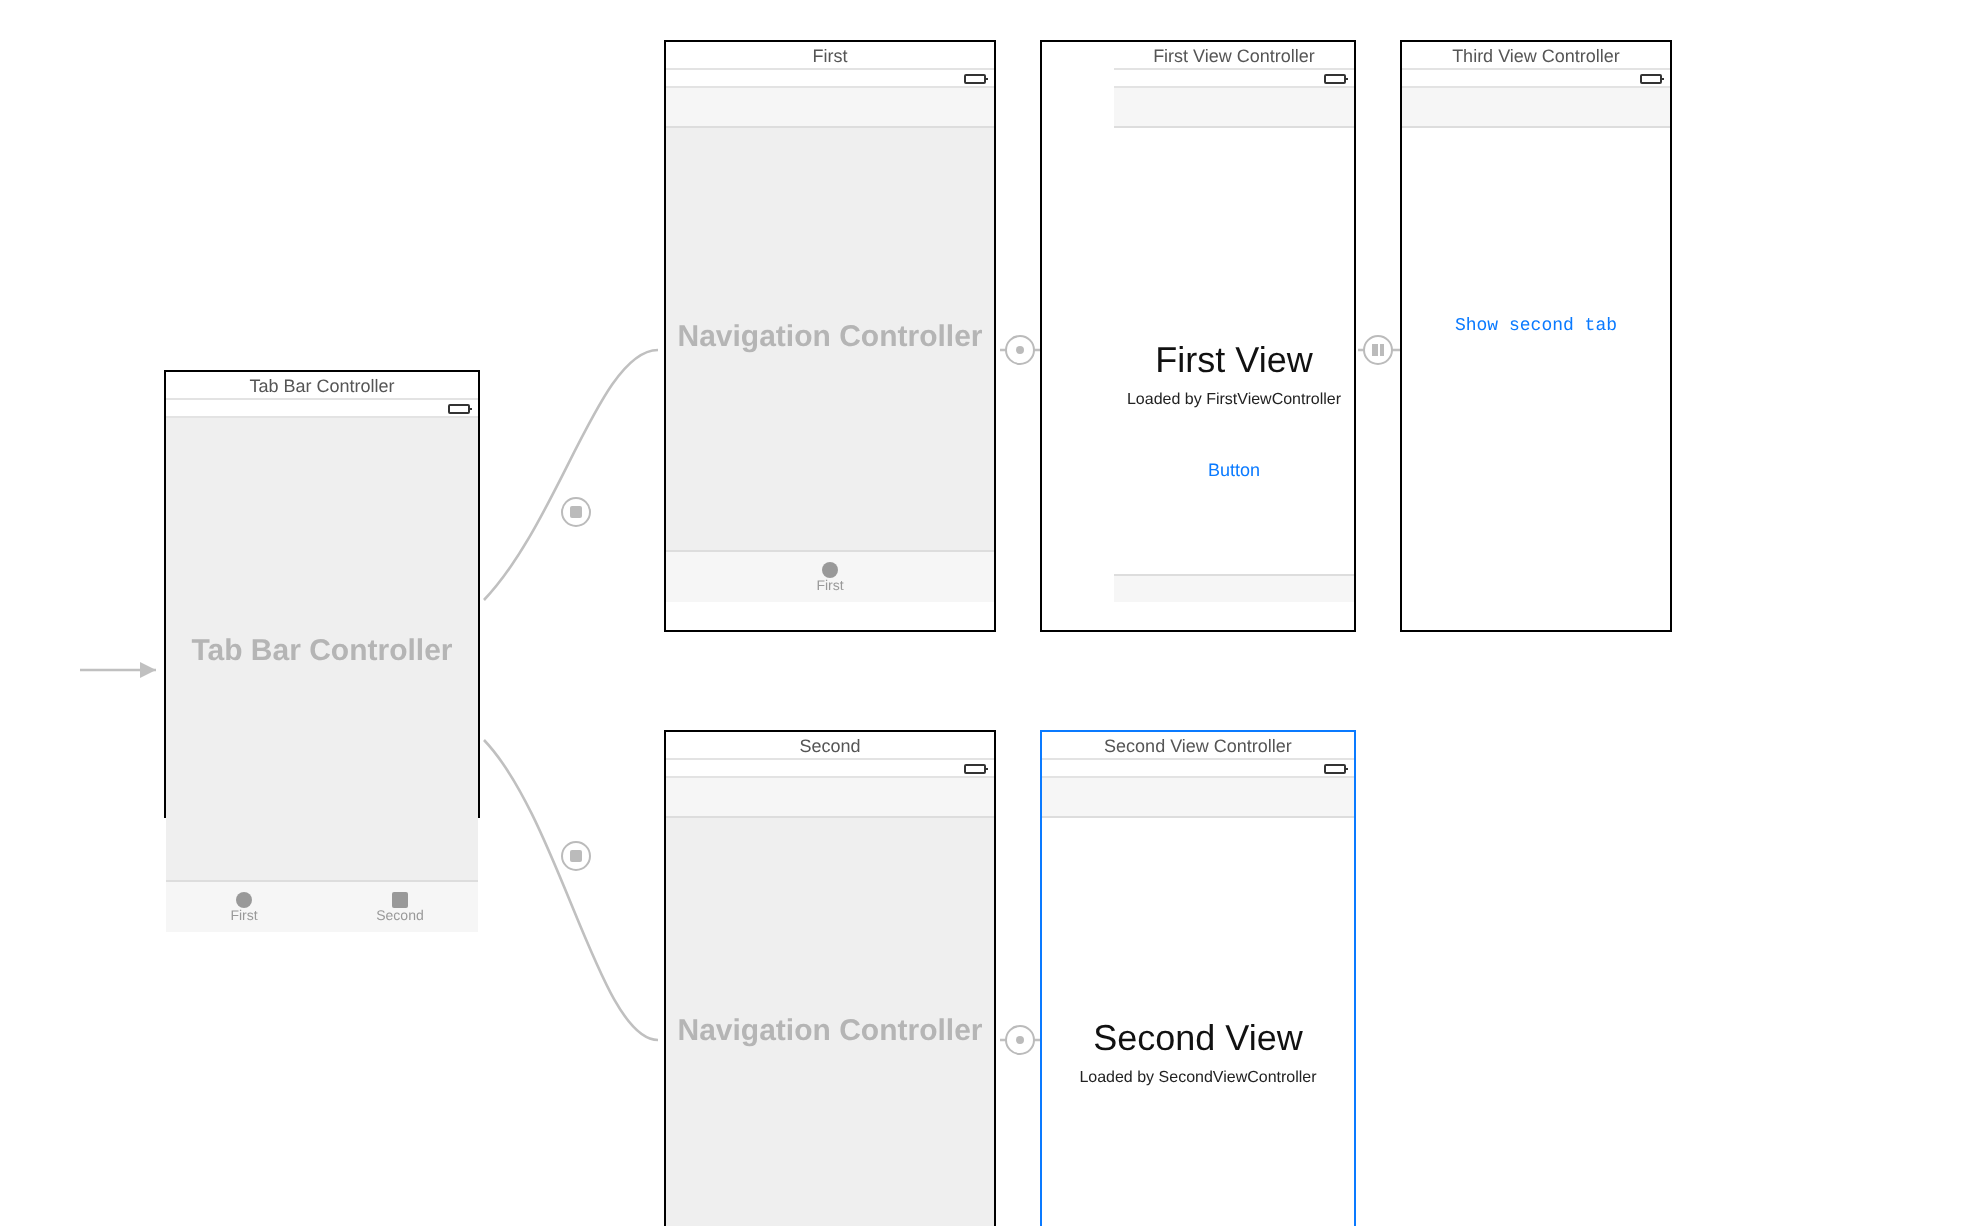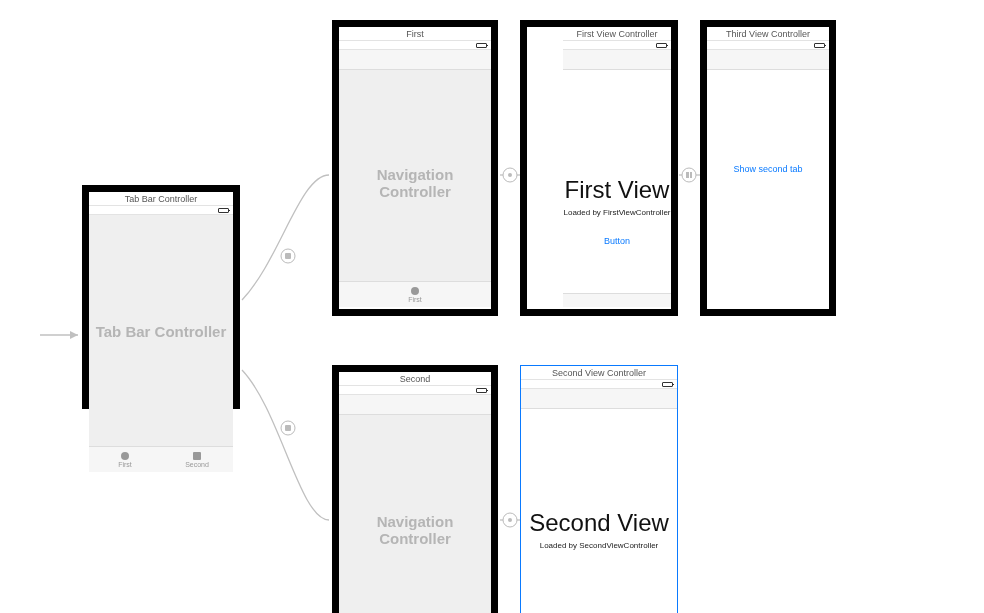--- a/index.html
+++ b/index.html
@@ -7,21 +7,21 @@
   font-family: -apple-system, "Helvetica Neue", Arial, sans-serif;
   background: #ffffff;
   width: 984px;
   height: 613px;
   position: relative;
   overflow: hidden;
 }
 .scene {
   position: absolute;
   background: #ffffff;
-  border: 7px solid #000000;
+  border: 1px solid #000000;
 }
 .scene.gray .body { background: #efefef; padding-left: 44px; }
 .scene .titlebar {
   height: 14px;
   border-bottom: 1px solid #e3e3e3;
   font-size: 9px;
   text-align: center;
   line-height: 14px;
   color: #555;
   background: #ffffff;
@@ -75,21 +75,21 @@
   color: #999;
 }
 .tabitem .ticon { width: 8px; height: 8px; background: #999; border-radius: 50%; margin-bottom: 1px; }
 .tabitem .ticon.square { border-radius: 1px; }
 .center-label {
   position: absolute;
   left: 0; right: 0;
   text-align: center;
 }
 .ghost-title { color: #b5b5b5; font-weight: 600; font-size: 15px; }
-.heading { color: #111; font-weight: 400; font-size: 24px; }
+.heading { color: #111; font-weight: 400; font-size: 18px; }
 .subheading { color: #222; font-size: 8px; margin-top: 4px; }
 .link-btn { color: #0a7aff; font-size: 9px; }
 .selected { border: 1px solid #0a7aff; }
 
 
 svg.wires {
   position: absolute;
   left: 0; top: 0;
   width: 984px; height: 613px;
   pointer-events: none;
@@ -189,21 +189,21 @@
   <div class="tabbar" style="height:14px;"></div>
 </div>
 
 <div class="scene" style="left:700px; top:20px; width:136px; height:296px;">
   <div class="titlebar">Third View Controller</div>
   <div class="statusbar">
       <div class="battery"></div>
     </div>
   <div class="navbar"></div>
   <div class="body" style="height:237px;">
-    <div class="center-label link-btn" style="top:94px;">Show second tab</div>
+    <div class="center-label link-btn" style="top:94px;font-family:Liberation Mono, monospace;">Show second tab</div>
   </div>
 </div>
 
 <div class="scene gray" style="left:332px; top:365px; width:166px; height:248px;">
   <div class="titlebar">Second</div>
   <div class="statusbar">
       <div class="battery"></div>
     </div>
   <div class="navbar"></div>
   <div class="body" style="height:205px; background:#efefef;">

